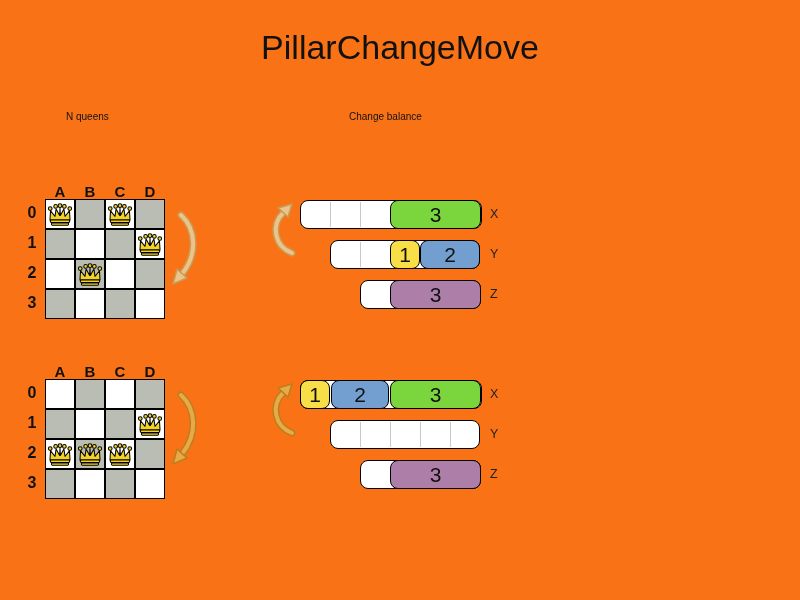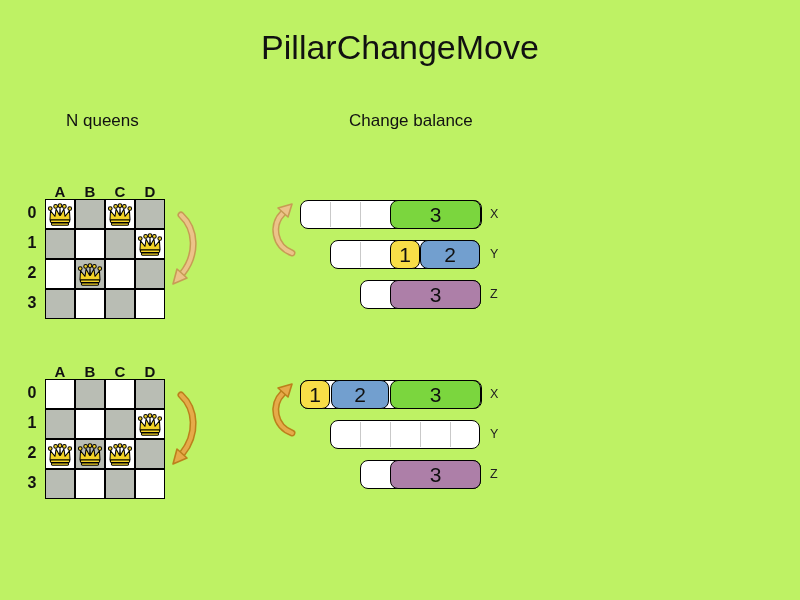--- a/index.html
+++ b/index.html
@@ -1,22 +1,22 @@
 <!DOCTYPE html>
 <html><head>
 <meta charset="utf-8">
 <style>
   html,body{margin:0;padding:0;background:#fff;}
-  .stage{position:relative;width:800px;height:600px;background:#bef264;overflow:hidden;
+  .stage{position:relative;width:800px;height:600px;background:#f97316;overflow:hidden;
          font-family:"Liberation Sans", sans-serif;color:#1a1a1a;}
   .title{position:absolute;left:0;top:28px;width:800px;text-align:center;
          font-size:34px;font-weight:400;color:#111;}
   .subtitle{position:absolute;left:0;top:70px;width:800px;text-align:center;
          font-size:13px;color:#111;}
-  .section-label{position:absolute;font-size:17px;color:#111;}
+  .section-label{position:absolute;font-size:10px;color:#111;}
   .sec-left{left:66px;top:111px;}
   .sec-right{left:349px;top:111px;}
   .cell{position:absolute;width:30px;height:30px;border:1px solid #000;box-sizing:border-box;
         display:flex;align-items:center;justify-content:center;}
   .cell.light{background:#ffffff;}
   .cell.dark{background:#b9bdb4;}
   .col-label{position:absolute;height:15px;text-align:center;font-size:15px;font-weight:bold;color:#111;}
   .row-label{position:absolute;height:18px;text-align:center;font-size:16px;font-weight:bold;color:#111;}
   .bar{position:absolute;height:29px;background:#ffffff;border:1.5px solid #000;
        border-radius:8px;box-sizing:border-box;}

